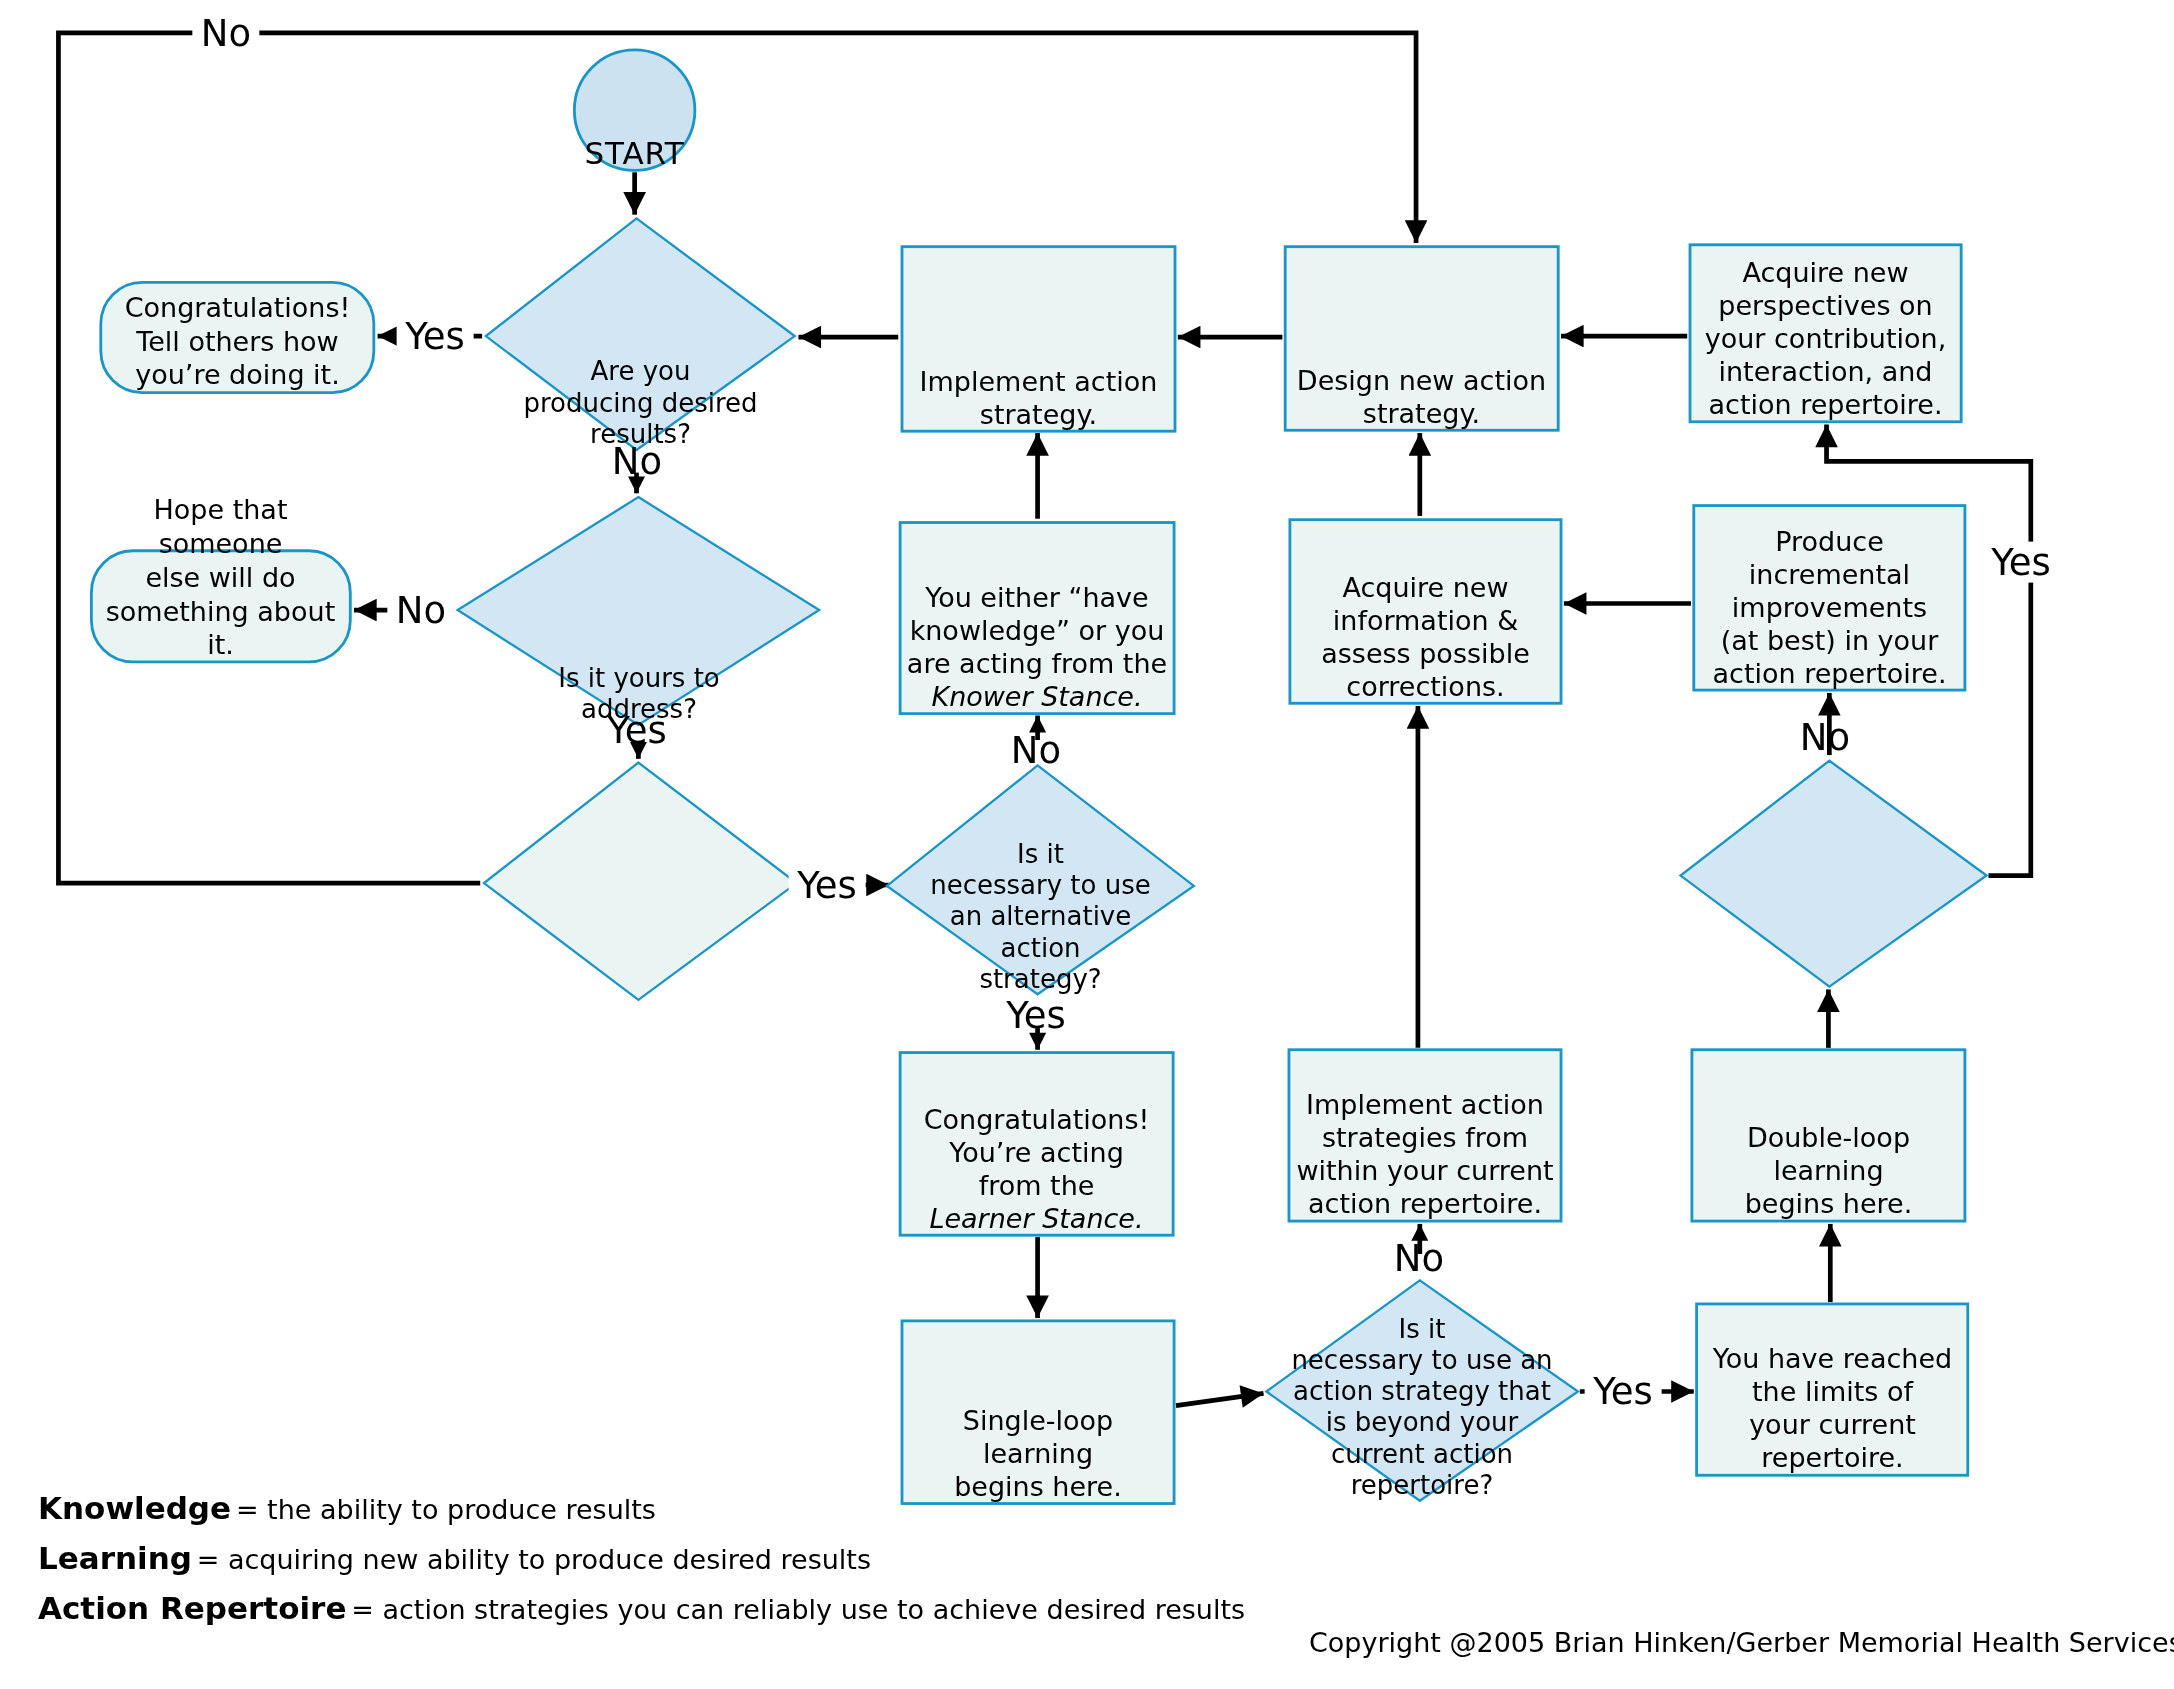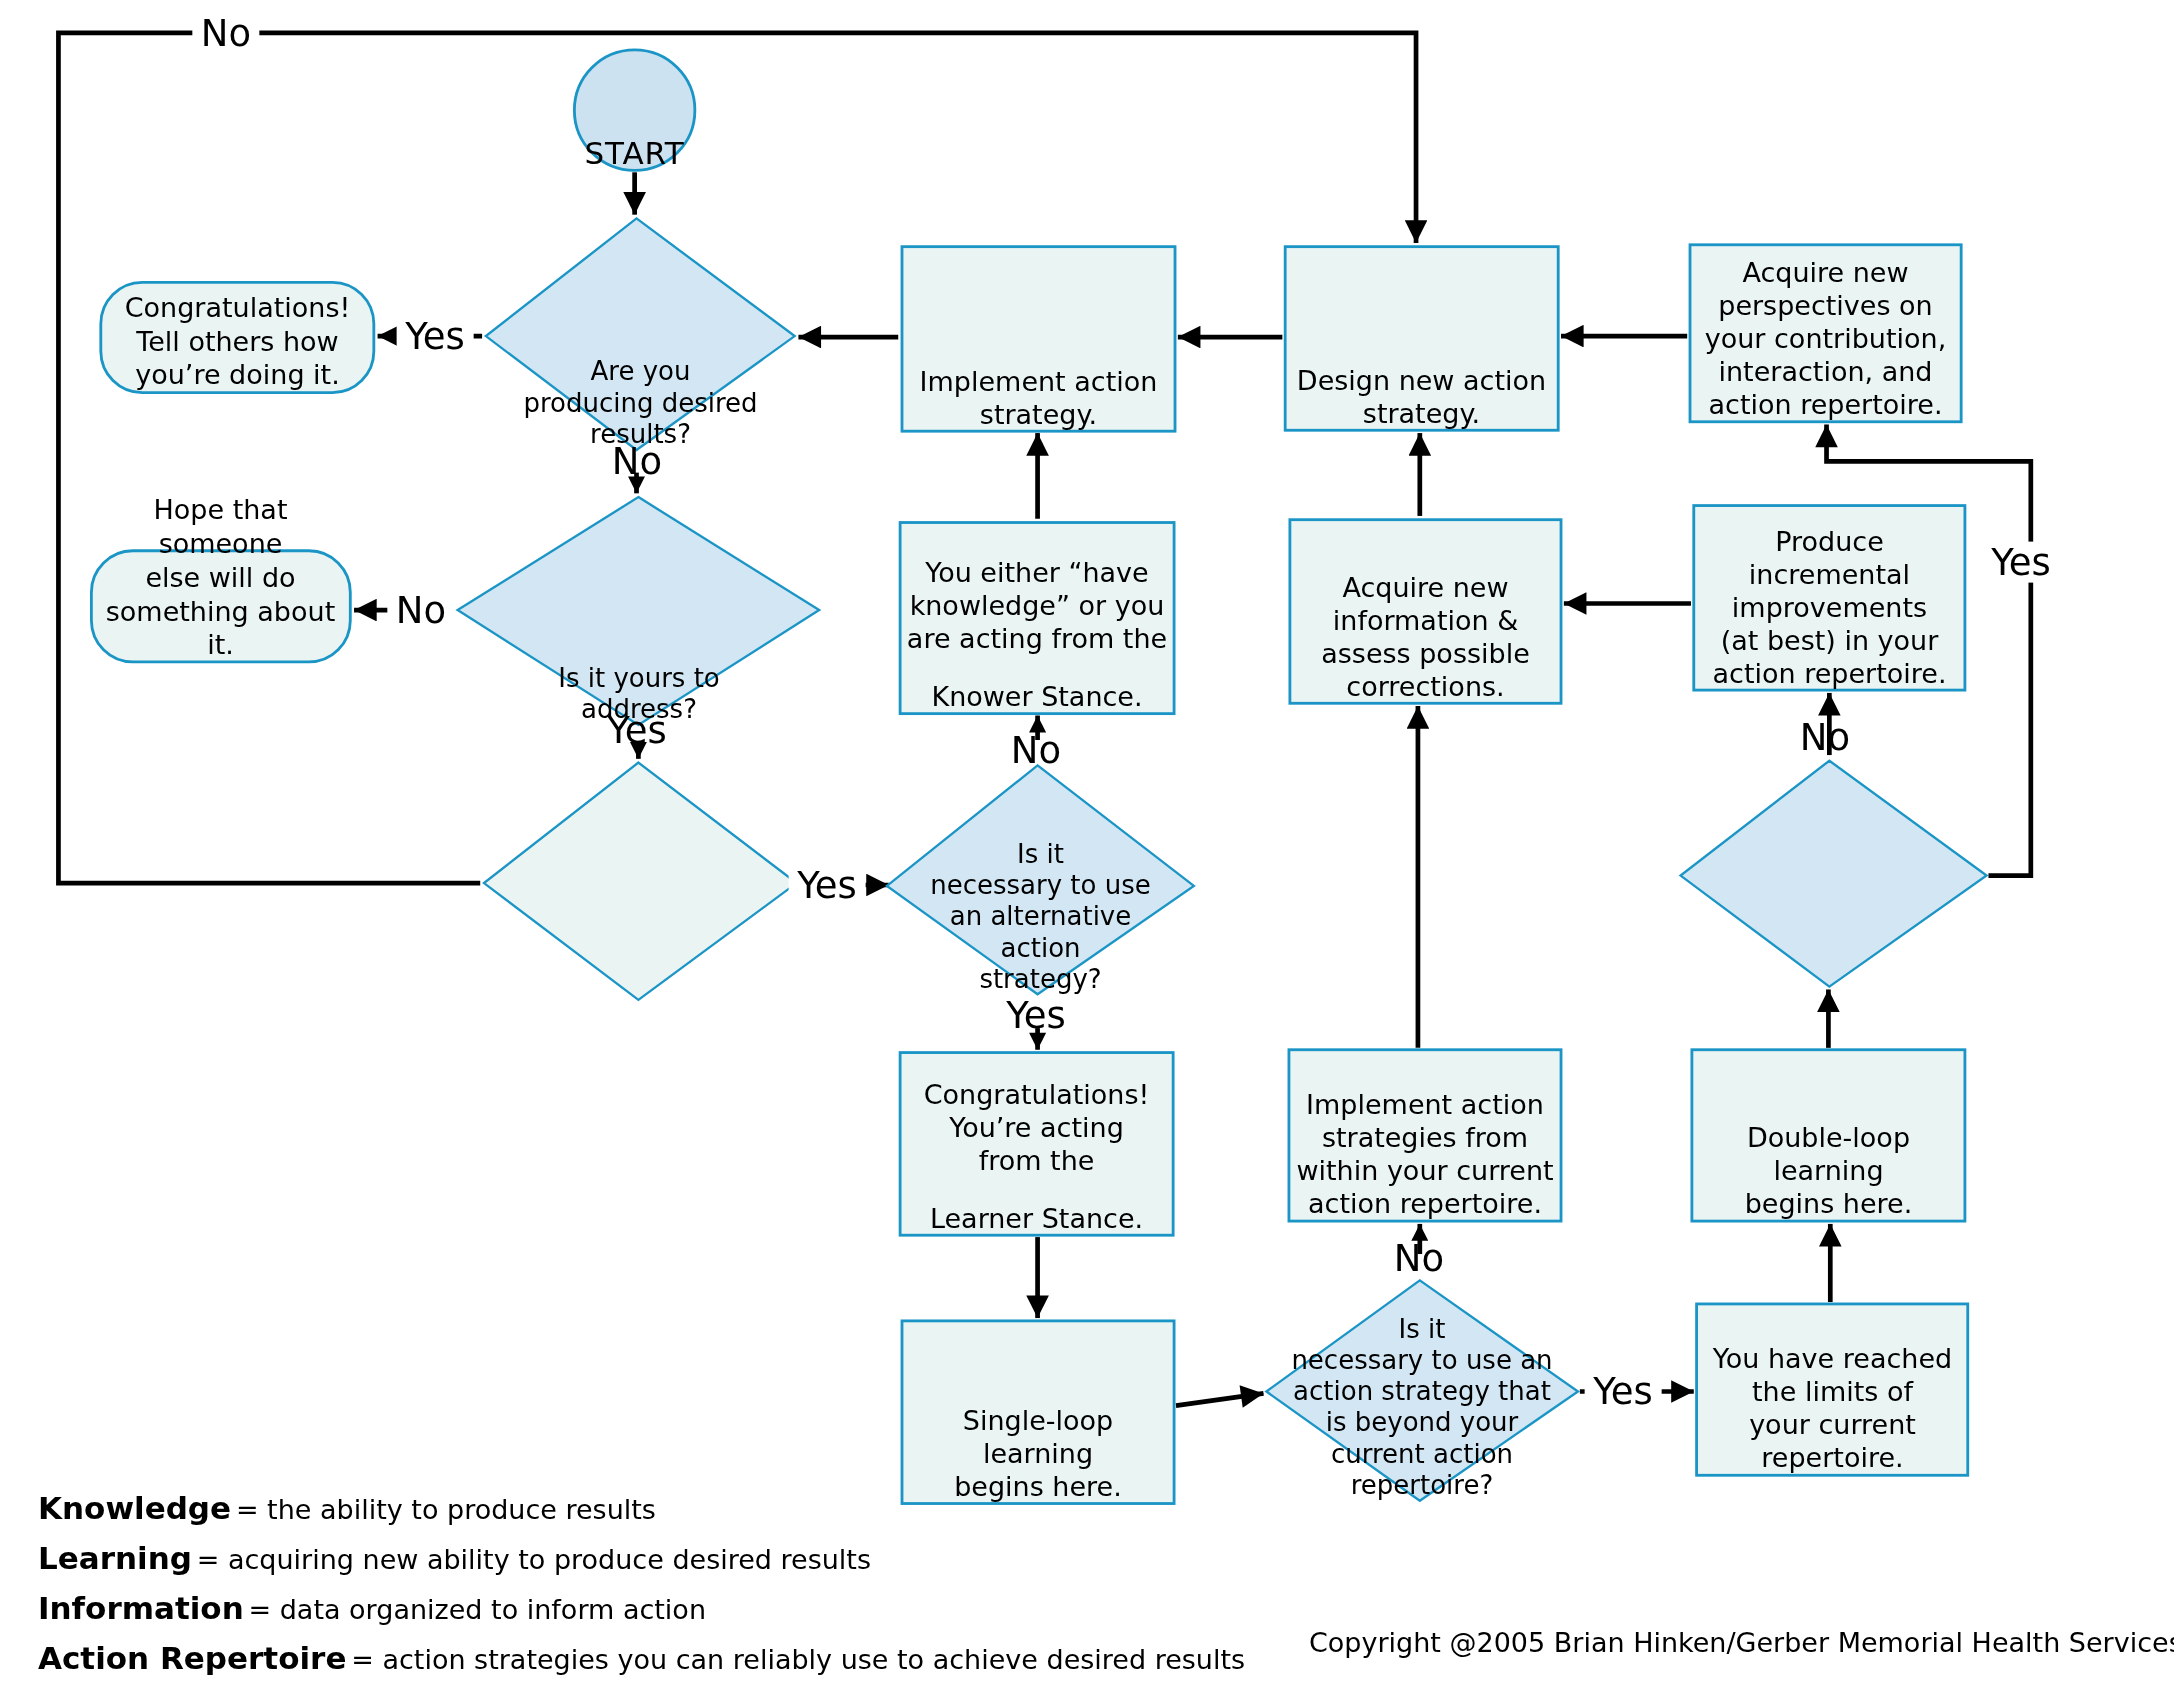--- a/index.html
+++ b/index.html
@@ -9,21 +9,21 @@
   }
   #wires{position:absolute;left:0;top:0;z-index:0;}
   .node{
     position:absolute;z-index:2;display:flex;align-items:flex-end;justify-content:center;
     text-align:center;white-space:pre-line;pointer-events:none;
   }
   .box-text{font-size:27px;line-height:1.22;}
   .diamond-text{font-size:26px;line-height:1.2;}
   .terminal-text{font-size:27px;line-height:1.25;}
   .start-text{font-size:31px;letter-spacing:0.9px;}
-  .it{display:block;margin-top:25px;}
+  .it{font-style:italic;display:block;}
   .stack span{display:block;}
   .elabel{
     position:absolute;z-index:3;font-size:37px;line-height:1;
     transform:translate(-50%,-50%);white-space:nowrap;pointer-events:none;
   }
   .elabel.bg{background:#ffffff;padding:1.9px 8.5px;}
   #legend{
     position:absolute;left:38px;top:1490px;z-index:2;display:flex;flex-direction:column;gap:14px;
   }
   .legend-row{white-space:nowrap;}
@@ -195,20 +195,19 @@
   <span class="elabel" style="left:1036px;top:750px;">No</span>
   <span class="elabel" style="left:1036px;top:1015px;">Yes</span>
   <span class="elabel" style="left:1419px;top:1258px;">No</span>
   <span class="elabel bg" style="left:1623px;top:1391px;">Yes</span>
   <span class="elabel" style="left:1825px;top:737px;">No</span>
   <span class="elabel bg" style="left:2021px;top:562px;">Yes</span>
 
   <div id="legend">
     <div class="legend-row"><span class="legend-term">Knowledge</span> <span class="legend-def">= the ability to produce results</span></div>
     <div class="legend-row"><span class="legend-term">Learning</span> <span class="legend-def">= acquiring new ability to produce desired results</span></div>
-    <div class="legend-row"><span class="legend-term">Information</span> <span class="legend-def">= data organized to inform action</span></div>
     <div class="legend-row"><span class="legend-term">Action Repertoire</span> <span class="legend-def">= action strategies you can reliably use to achieve desired results</span></div>
   </div>
 
   <div id="copyright">Copyright @2005 Brian Hinken/Gerber Memorial Health Services</div>
 
 </div>
 
 
 </body></html>

